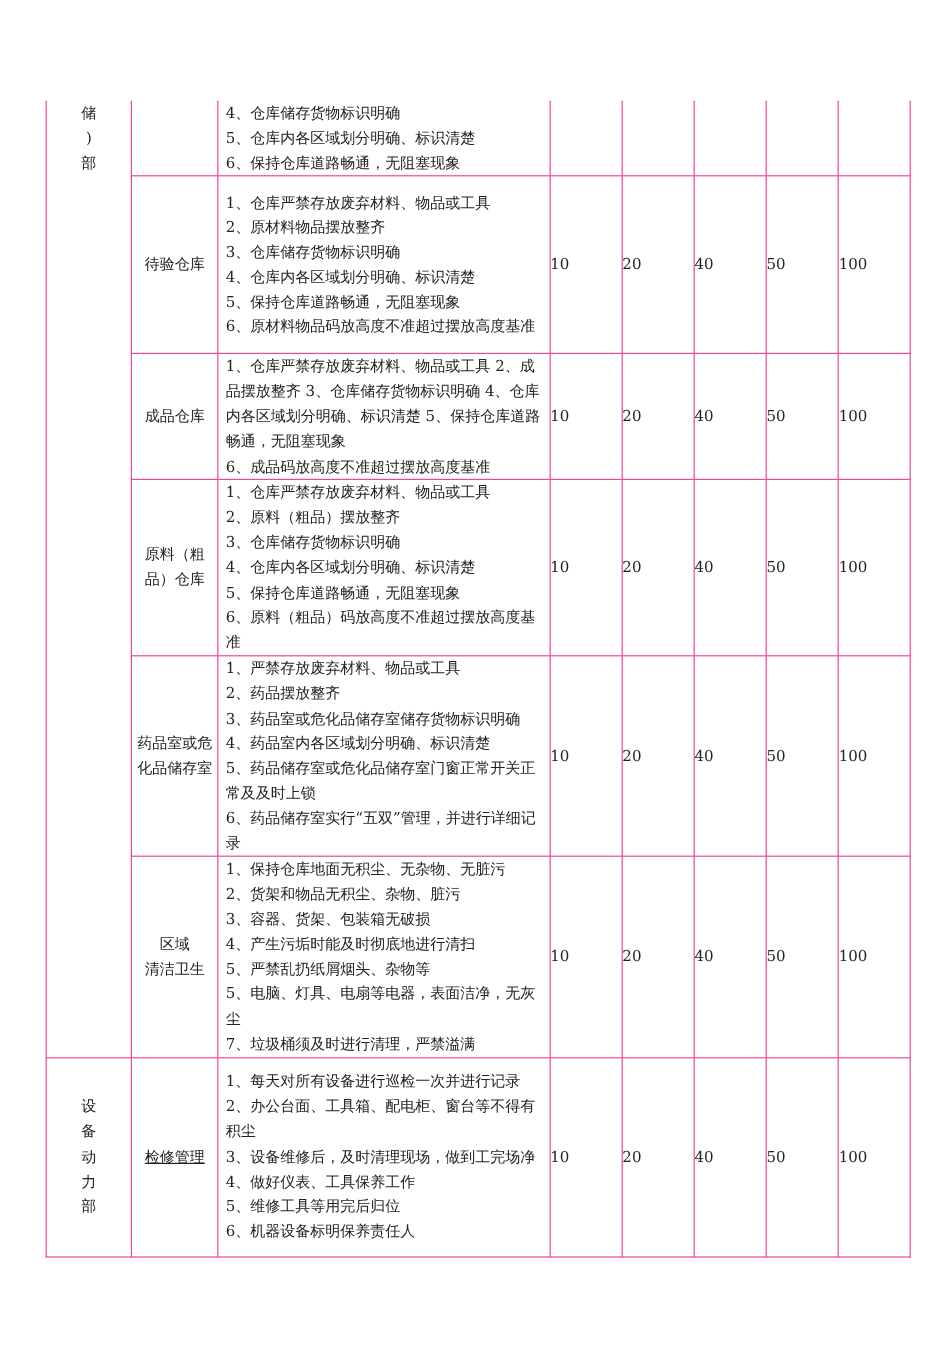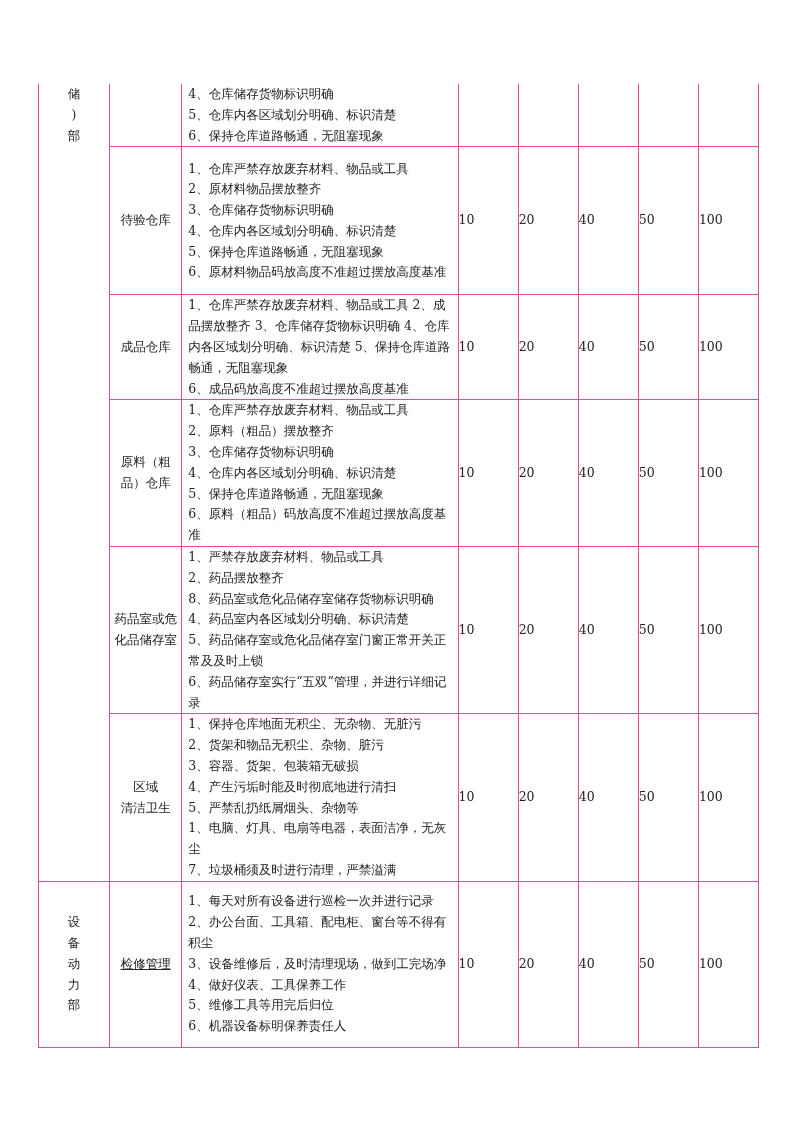--- a/index.html
+++ b/index.html
@@ -111,21 +111,21 @@
         <td class="score">50</td>
         <td class="score">100</td>
       </tr>
       <tr style="height: 167px;">
         <td class="area">
           <div style="white-space: pre-line;">药品室或危化品储存室</div>
         </td>
         <td class="items">
           <div>1、严禁存放废弃材料、物品或工具</div>
           <div>2、药品摆放整齐</div>
-          <div>8、药品室或危化品储存室储存货物标识明确</div>
+          <div>3、药品室或危化品储存室储存货物标识明确</div>
           <div>4、药品室内各区域划分明确、标识清楚</div>
           <div>5、药品储存室或危化品储存室门窗正常开关正常及及时上锁</div>
           <div>6、药品储存室实行“五双”管理，并进行详细记录</div>
         </td>
         <td class="score">10</td>
         <td class="score">20</td>
         <td class="score">40</td>
         <td class="score">50</td>
         <td class="score">100</td>
       </tr>
@@ -133,21 +133,21 @@
         <td class="area">
           <div style="white-space: pre-line;">区域
 清洁卫生</div>
         </td>
         <td class="items">
           <div>1、保持仓库地面无积尘、无杂物、无脏污</div>
           <div>2、货架和物品无积尘、杂物、脏污</div>
           <div>3、容器、货架、包装箱无破损</div>
           <div>4、产生污垢时能及时彻底地进行清扫</div>
           <div>5、严禁乱扔纸屑烟头、杂物等</div>
-          <div>1、电脑、灯具、电扇等电器，表面洁净，无灰尘</div>
+          <div>5、电脑、灯具、电扇等电器，表面洁净，无灰尘</div>
           <div>7、垃圾桶须及时进行清理，严禁溢满</div>
         </td>
         <td class="score">10</td>
         <td class="score">20</td>
         <td class="score">40</td>
         <td class="score">50</td>
         <td class="score">100</td>
       </tr>
       <tr style="height: 166px;">
         <td class="dept" rowspan="1"><span class="vchars"><div>设</div><div>备</div><div>动</div><div>力</div><div>部</div></span></td>

